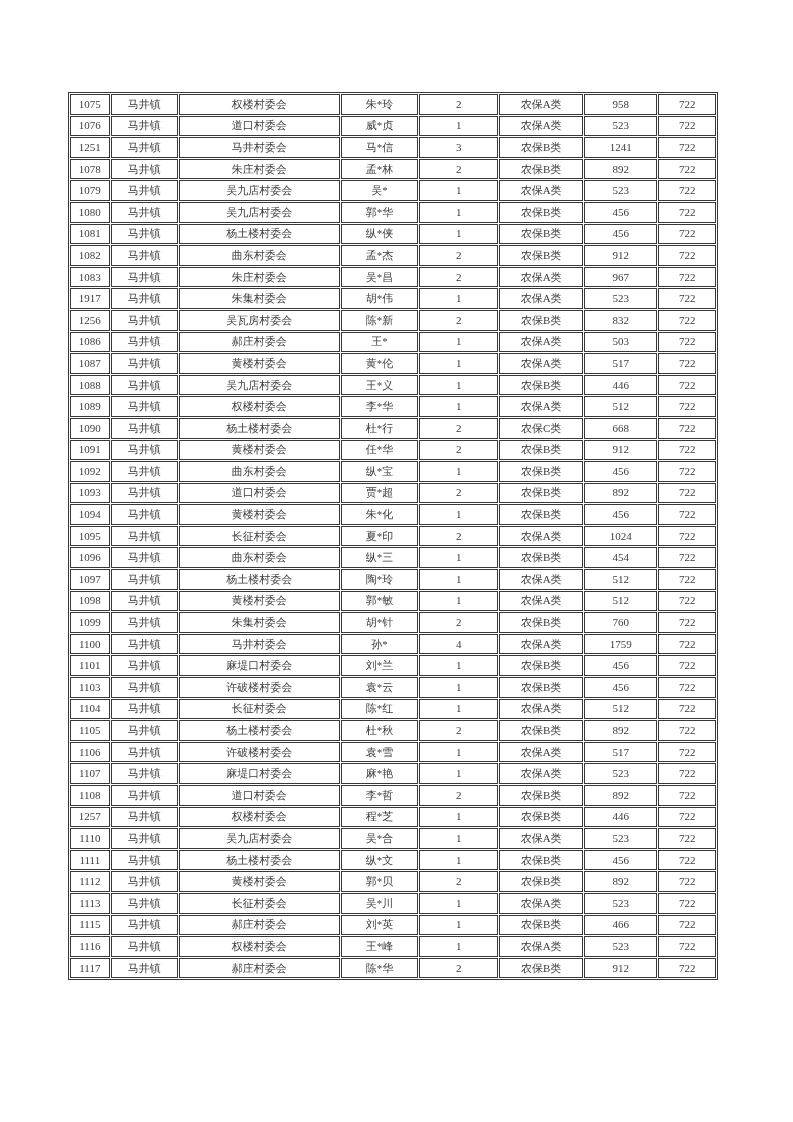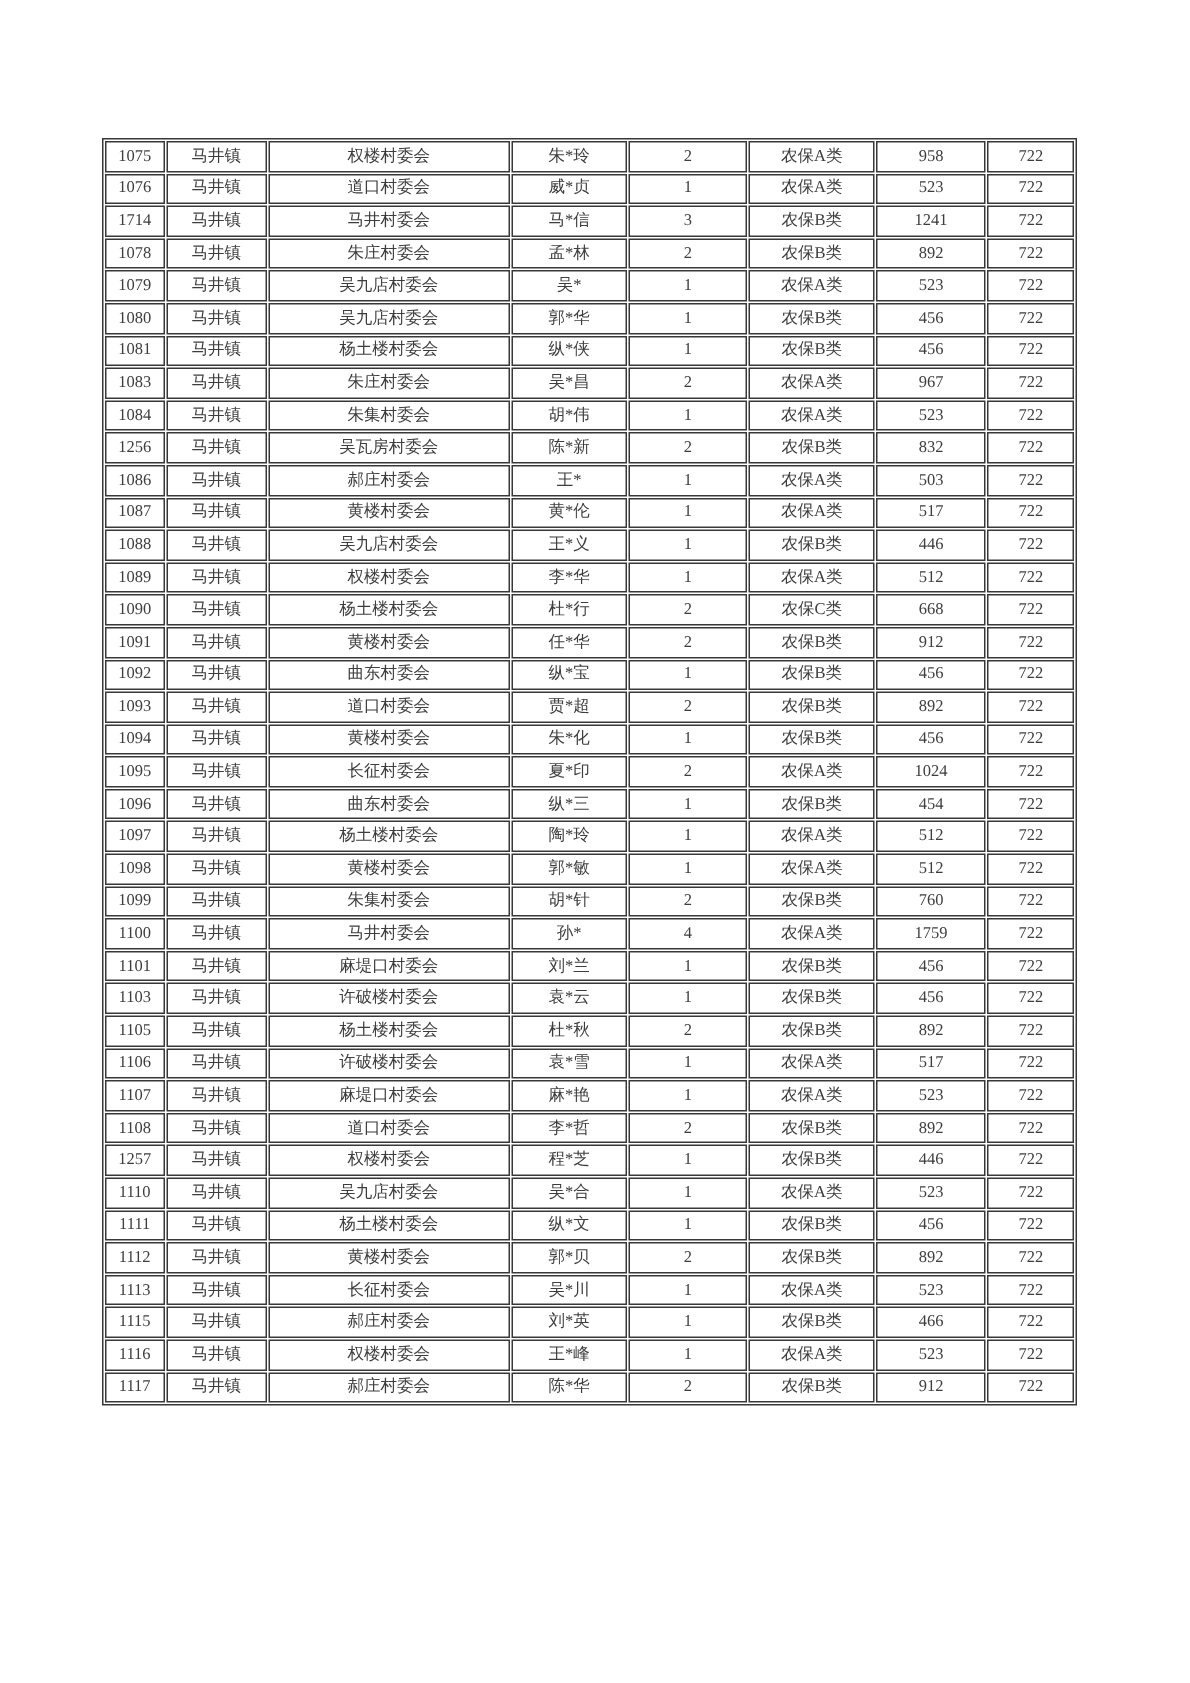--- a/index.html
+++ b/index.html
@@ -85,21 +85,21 @@
             <td>1076</td>
             <td>马井镇</td>
             <td>道口村委会</td>
             <td>威*贞</td>
             <td>1</td>
             <td>农保A类</td>
             <td>523</td>
             <td>722</td>
           </tr>
           <tr>
-            <td>1714</td>
+            <td>1251</td>
             <td>马井镇</td>
             <td>马井村委会</td>
             <td>马*信</td>
             <td>3</td>
             <td>农保B类</td>
             <td>1241</td>
             <td>722</td>
           </tr>
           <tr>
             <td>1078</td>
@@ -135,31 +135,41 @@
             <td>1081</td>
             <td>马井镇</td>
             <td>杨土楼村委会</td>
             <td>纵*侠</td>
             <td>1</td>
             <td>农保B类</td>
             <td>456</td>
             <td>722</td>
           </tr>
           <tr>
+            <td>1082</td>
+            <td>马井镇</td>
+            <td>曲东村委会</td>
+            <td>孟*杰</td>
+            <td>2</td>
+            <td>农保B类</td>
+            <td>912</td>
+            <td>722</td>
+          </tr>
+          <tr>
             <td>1083</td>
             <td>马井镇</td>
             <td>朱庄村委会</td>
             <td>吴*昌</td>
             <td>2</td>
             <td>农保A类</td>
             <td>967</td>
             <td>722</td>
           </tr>
           <tr>
-            <td>1084</td>
+            <td>1917</td>
             <td>马井镇</td>
             <td>朱集村委会</td>
             <td>胡*伟</td>
             <td>1</td>
             <td>农保A类</td>
             <td>523</td>
             <td>722</td>
           </tr>
           <tr>
             <td>1256</td>
@@ -332,20 +342,30 @@
             <td>722</td>
           </tr>
           <tr>
             <td>1103</td>
             <td>马井镇</td>
             <td>许破楼村委会</td>
             <td>袁*云</td>
             <td>1</td>
             <td>农保B类</td>
             <td>456</td>
+            <td>722</td>
+          </tr>
+          <tr>
+            <td>1104</td>
+            <td>马井镇</td>
+            <td>长征村委会</td>
+            <td>陈*红</td>
+            <td>1</td>
+            <td>农保A类</td>
+            <td>512</td>
             <td>722</td>
           </tr>
           <tr>
             <td>1105</td>
             <td>马井镇</td>
             <td>杨土楼村委会</td>
             <td>杜*秋</td>
             <td>2</td>
             <td>农保B类</td>
             <td>892</td>

